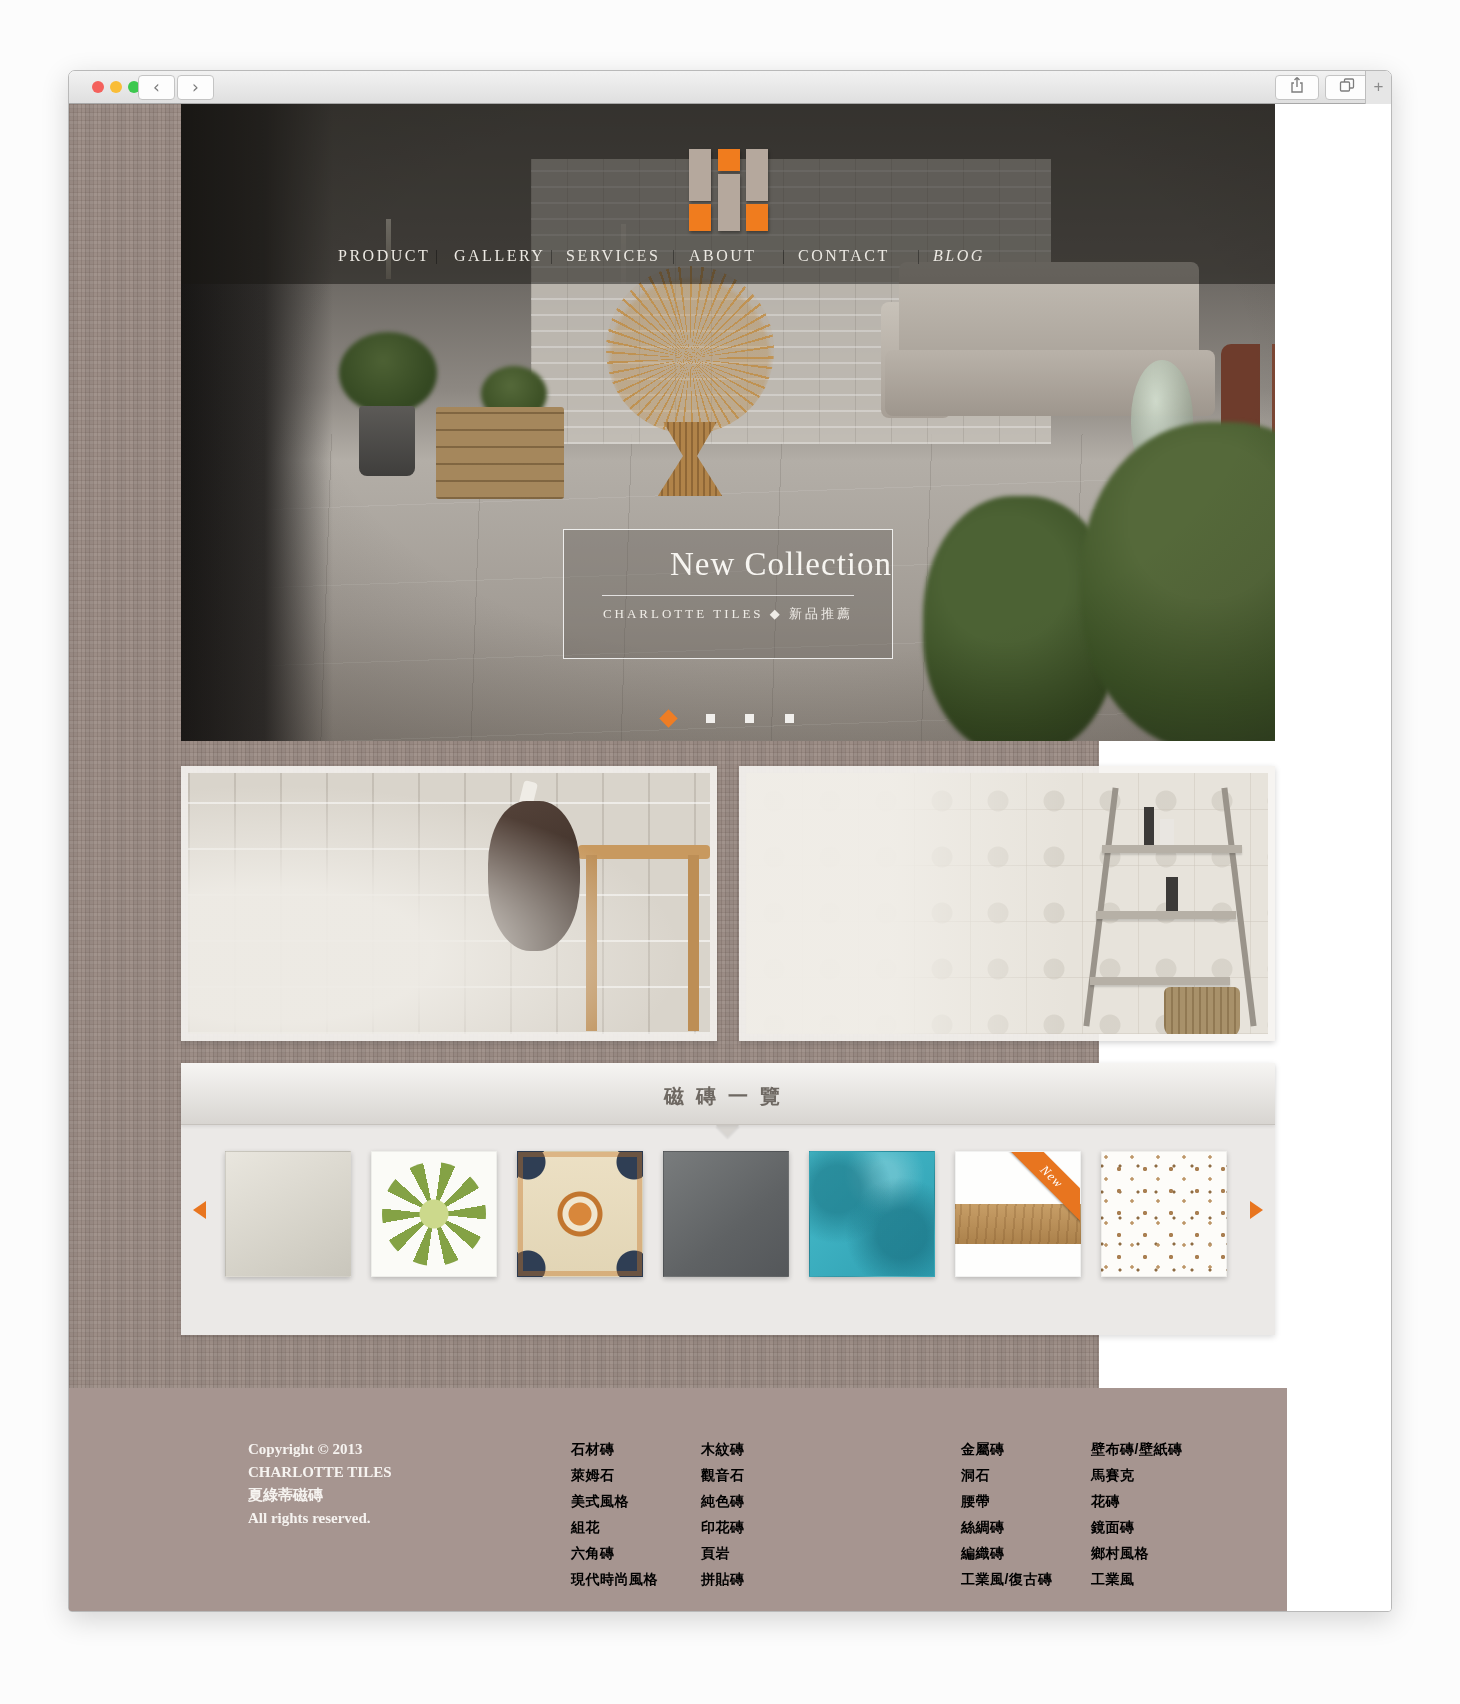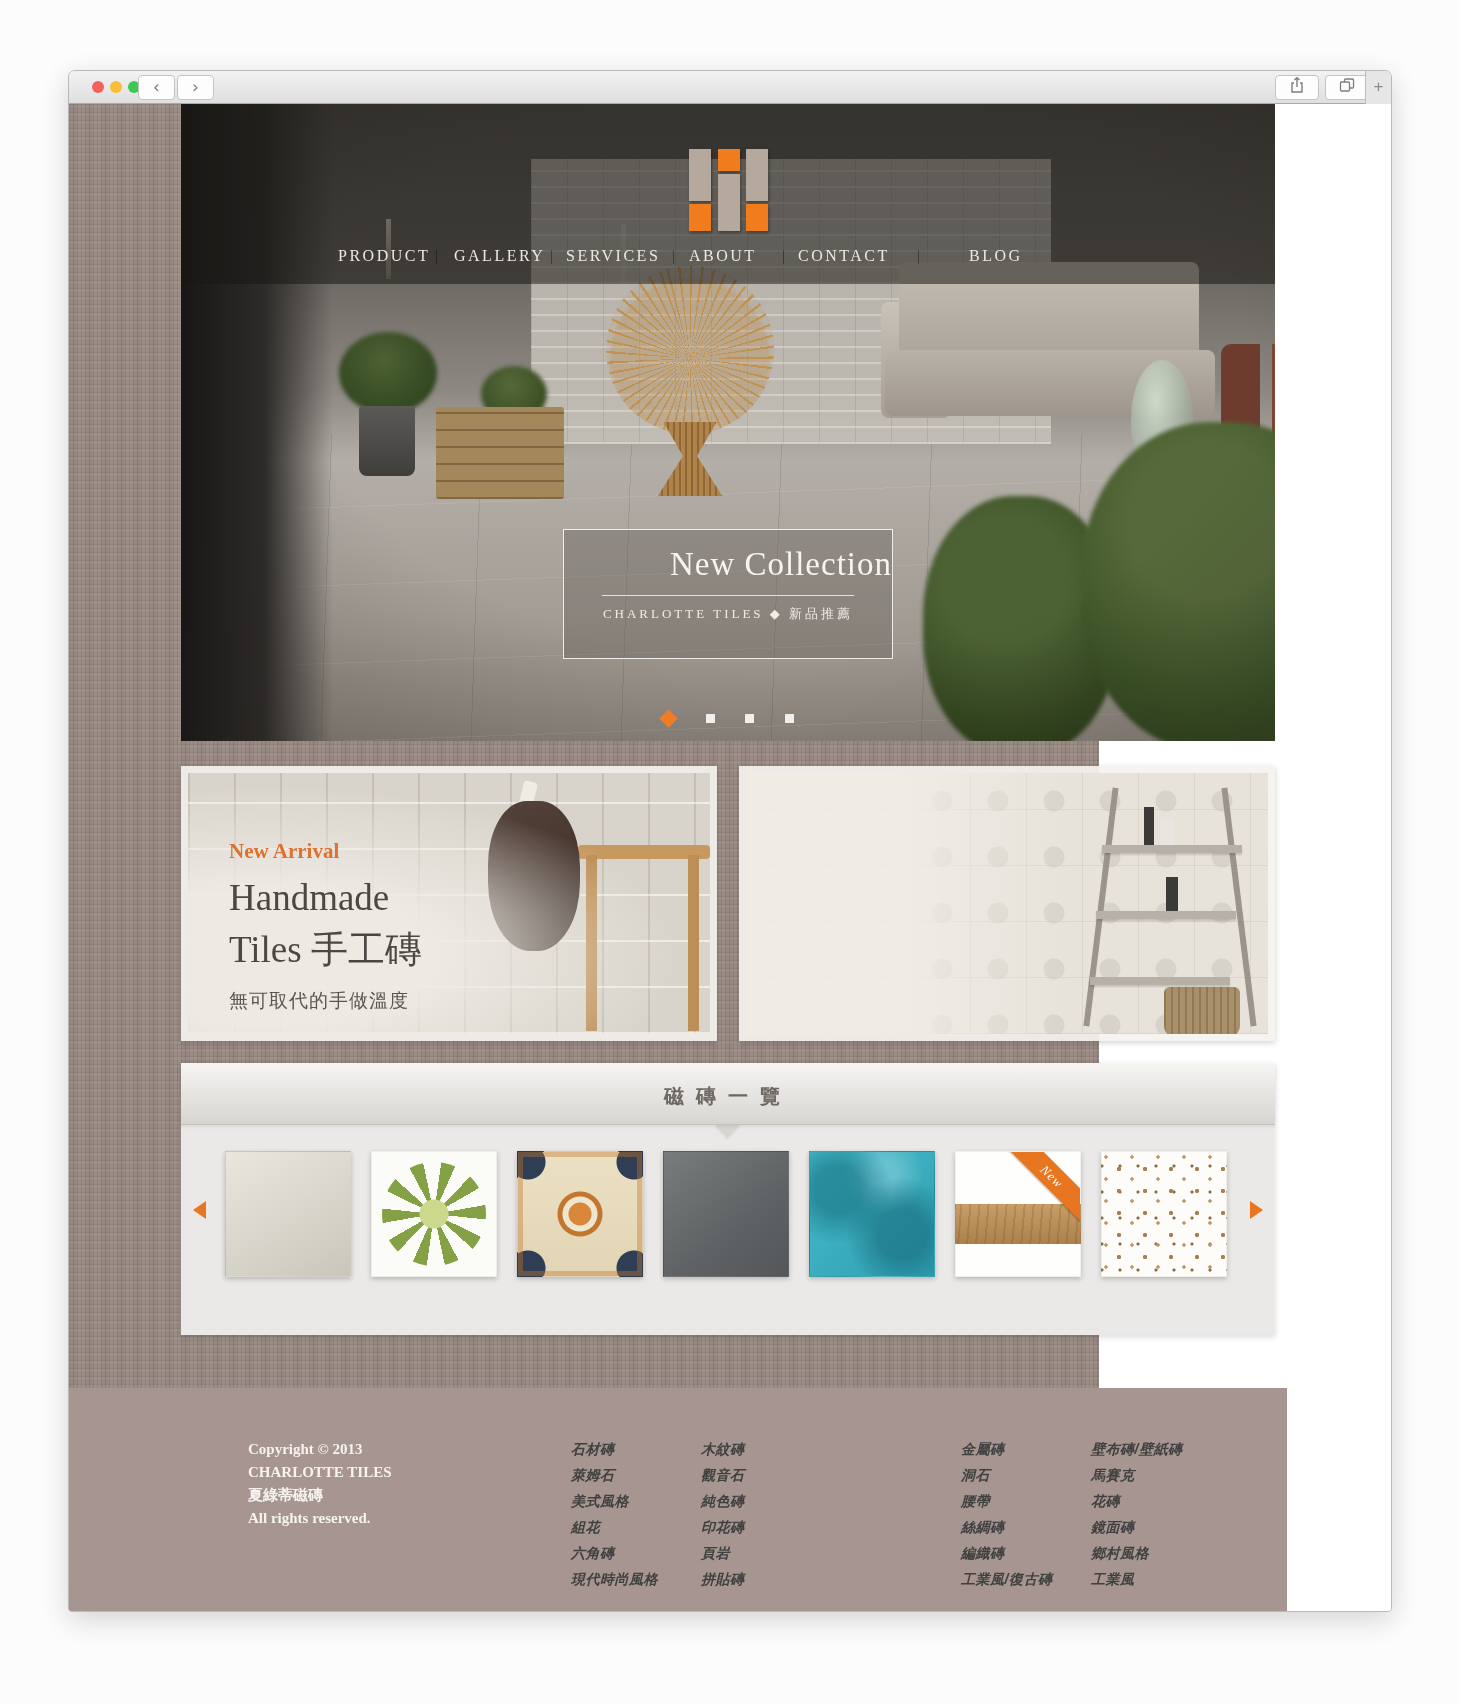--- a/index.html
+++ b/index.html
@@ -188,21 +188,21 @@
     border-bottom:9px solid rgba(0,0,0,0); cursor:pointer; }
   .arrow-left  { left:12px;  border-right:13px solid #e8751f; }
   .arrow-right { right:12px; border-left:13px solid #e8751f; }
 
   
   .footer { position:absolute; left:0; top:1284px; width:1218px; height:225px; background:#a69590; }
   .copyright { position:absolute; left:179px; top:50px; color:#f6f3f0;
     font-family:"Liberation Serif","DejaVu Serif",serif; font-weight:bold; font-size:15px; line-height:23px; }
   .fcol { position:absolute; top:52px; list-style:none; }
   .fcol li { margin-bottom:7px; }
-  .fcol a { color:#404040; text-decoration:none; font-size:14px; font-weight:bold; letter-spacing:0.5px;font-style:italic; }
+  .fcol a { color:#000000; text-decoration:none; font-size:14px; font-weight:bold; letter-spacing:0.5px; }
   .fcol-1 { left:502px; } .fcol-2 { left:632px; } .fcol-3 { left:762px; } .fcol-4 { left:892px; } .fcol-5 { left:1022px; }
 </style>
 </head>
 <body>
 
 <div class="window">
 
   <div class="chrome">
     <span class="tl tl-close"></span>
     <span class="tl tl-min"></span>
@@ -273,21 +273,21 @@
             <a href="#" style="left:157px;">PRODUCT</a>
             <span class="nav-sep" style="left:255px;"></span>
             <a href="#" style="left:273px;">GALLERY</a>
             <span class="nav-sep" style="left:370px;"></span>
             <a href="#" style="left:385px;">SERVICES</a>
             <span class="nav-sep" style="left:492px;"></span>
             <a href="#" style="left:508px;">ABOUT</a>
             <span class="nav-sep" style="left:602px;"></span>
             <a href="#" style="left:617px;">CONTACT</a>
             <span class="nav-sep" style="left:737px;"></span>
-            <a href="#" style="left:788px;">BLOG</a>
+            <a href="#" style="left:752px;font-style:italic;">BLOG</a>
           </nav>
         </div>
 
         <div class="banner">
           <div class="banner-title">New Collection</div>
           <div class="banner-line"></div>
           <div class="banner-sub">CHARLOTTE TILES ◆ 新品推薦</div>
         </div>
 
         <div class="dots">
@@ -299,25 +299,20 @@
       </div>
 
       <div class="card card-1">
         <div class="card1-bg"></div>
         <div class="card1-stool-seat"></div>
         <div class="card1-stool-leg" style="left:398px; top:82px;"></div>
         <div class="card1-stool-leg" style="left:500px; top:82px;"></div>
         <div class="card1-roll"></div>
         <div class="card1-bag"></div>
         <div class="card1-fade"></div>
-        <div class="card-text">
-          <div class="card-tag">New Arrival</div>
-          <div class="card-title"><span>Handmade</span><br><span>Tiles 手工磚</span></div>
-          <div class="card-desc">無可取代的手做溫度</div>
-        </div>
       </div>
 
       <div class="card card-2">
         <div class="card2-bg"></div>
         <div class="card2-rail" style="left:352px; top:14px; transform:rotate(7deg);"></div>
         <div class="card2-rail" style="left:490px; top:14px; transform:rotate(-7deg);"></div>
         <div class="card2-shelf" style="left:356px; top:72px;"></div>
         <div class="card2-shelf" style="left:350px; top:138px;"></div>
         <div class="card2-shelf" style="left:344px; top:204px;"></div>
         <div class="card2-bottle" style="left:398px; top:34px; width:10px; height:38px;"></div>

